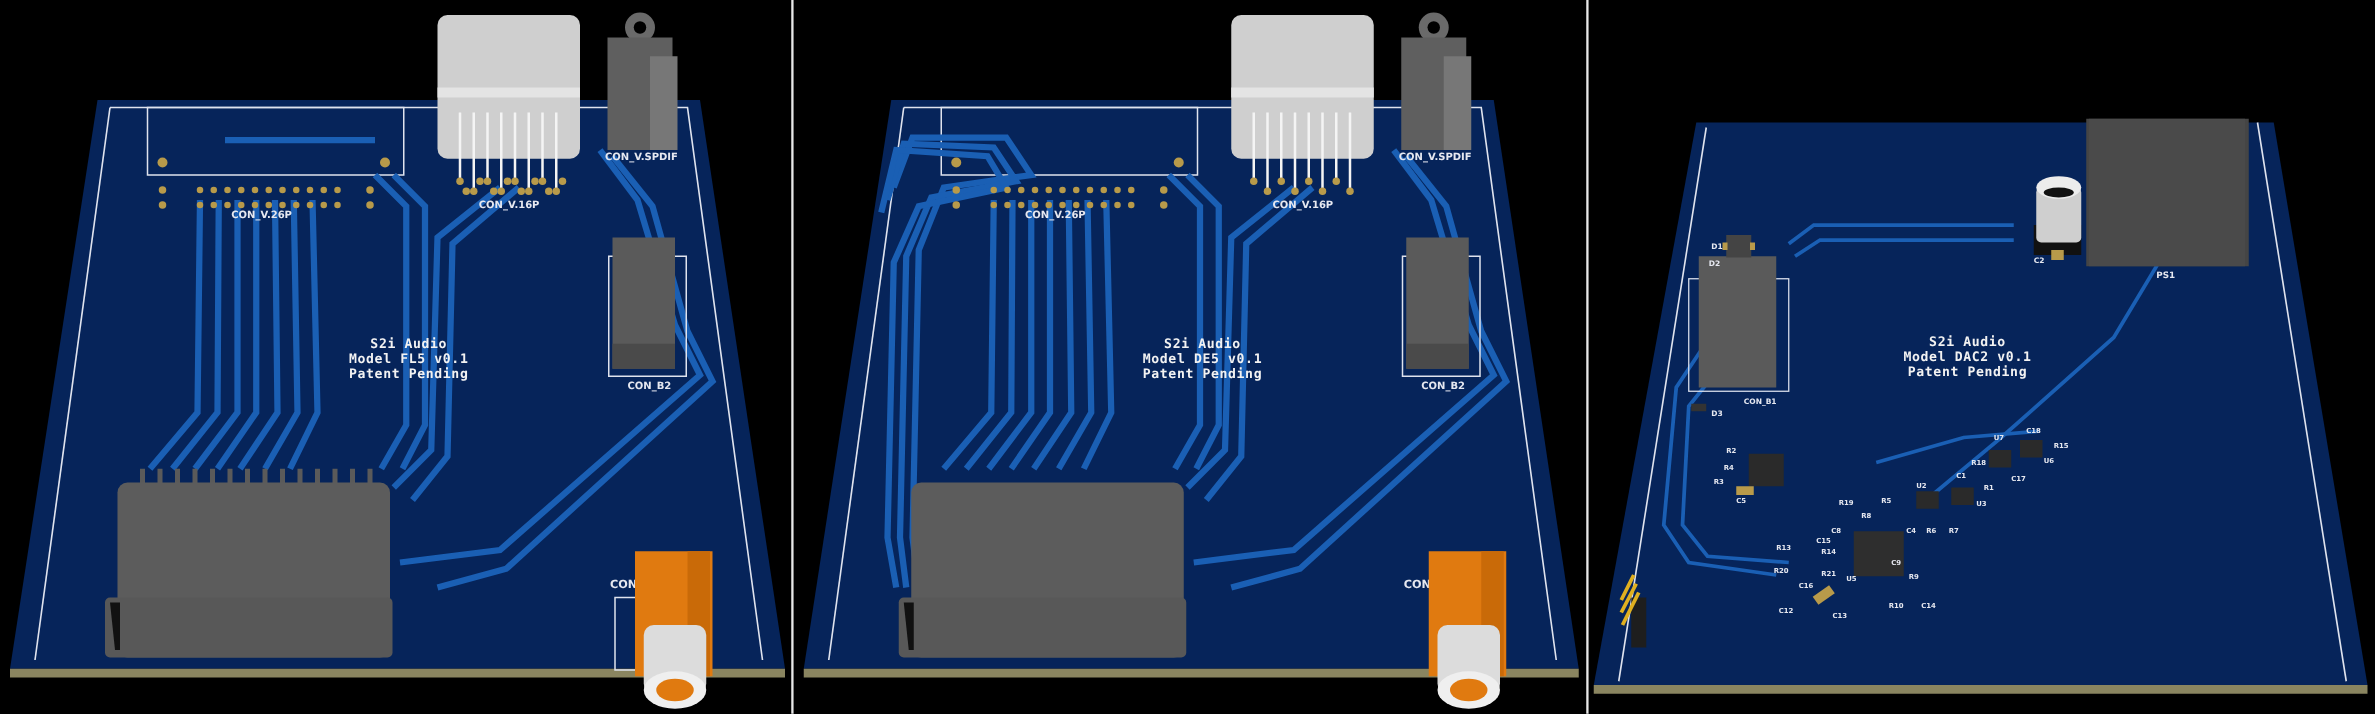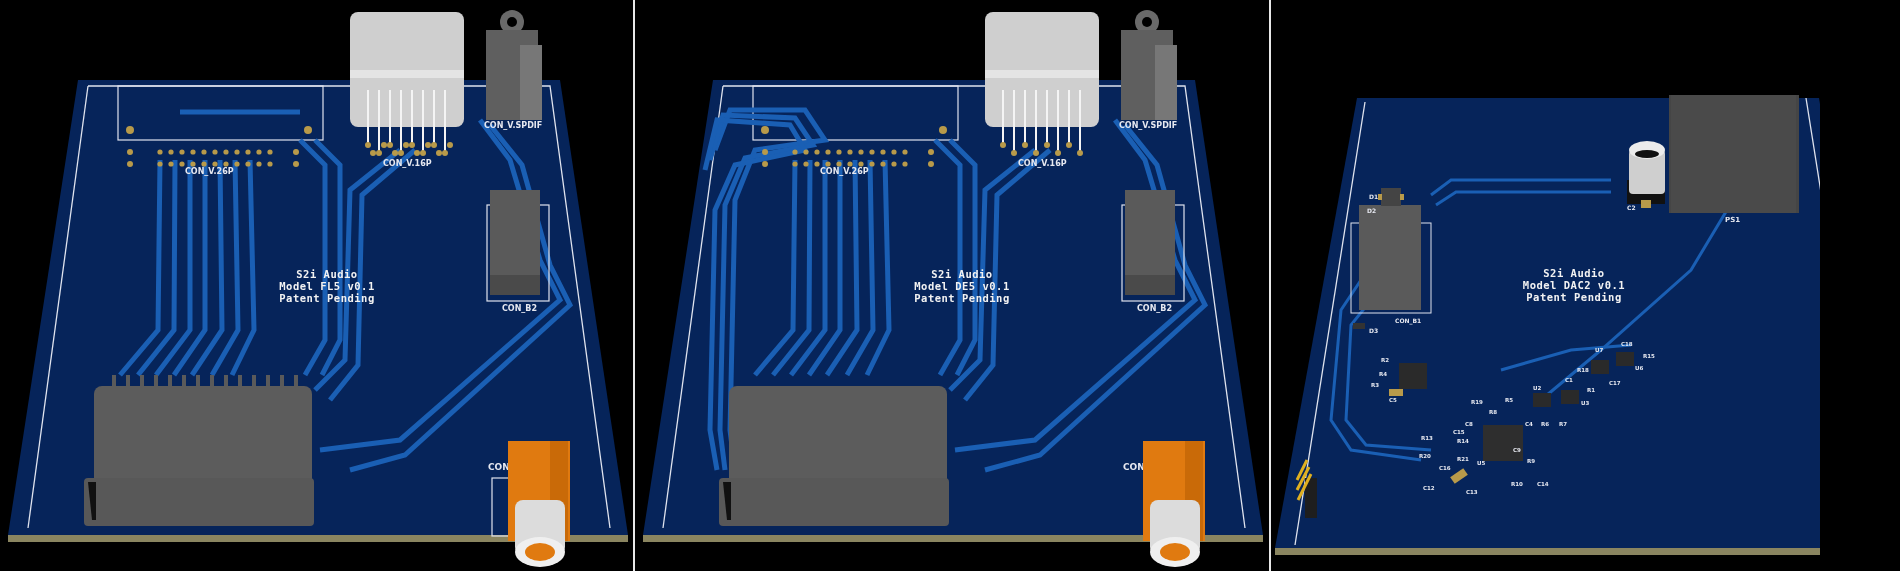--- a/index.html
+++ b/index.html
@@ -269,21 +269,21 @@
     <rect x="508" y="441" width="62" height="100" fill="#e07a10"></rect>
     <rect x="550" y="441" width="18" height="100" fill="#c96a08"></rect>
     <rect x="515" y="500" width="50" height="55" rx="8" fill="#dcdcdc"></rect>
     <ellipse cx="540" cy="552" rx="25" ry="15" fill="#efefef"></ellipse>
     <ellipse cx="540" cy="552" rx="15" ry="9" fill="#e07a10"></ellipse>
   </g>
 </svg>
 </div>
 <div class="divider" style="left:1269px;"></div>
 
-<div class="panel" style="left:1271px;width:549px;">
+<div class="panel" style="left:1271px;width:629px;">
 <svg width="629" height="571" viewBox="0 0 629 571">
   <polygon points="86,98 548,98 623,548 4,548" fill="#06245a"></polygon>
   <polygon points="4,548 623,548 623,555 4,555" fill="#8a8560"></polygon>
   <line x1="94" y1="102" x2="24" y2="545" stroke="#dfe3ee" stroke-width="1.3"></line>
   <line x1="535" y1="98" x2="606" y2="545" stroke="#dfe3ee" stroke-width="1.3"></line>
   <g fill="none" stroke="#1a5fb4" stroke-width="3">
     <path d="M160,195 L180,180 L340,180"></path>
     <path d="M165,205 L185,192 L340,192"></path>
     <path d="M460,140 L480,170 L420,270 L330,350 L270,400"></path>
     <path d="M90,280 L70,310 L60,420 L80,450 L150,460"></path>

